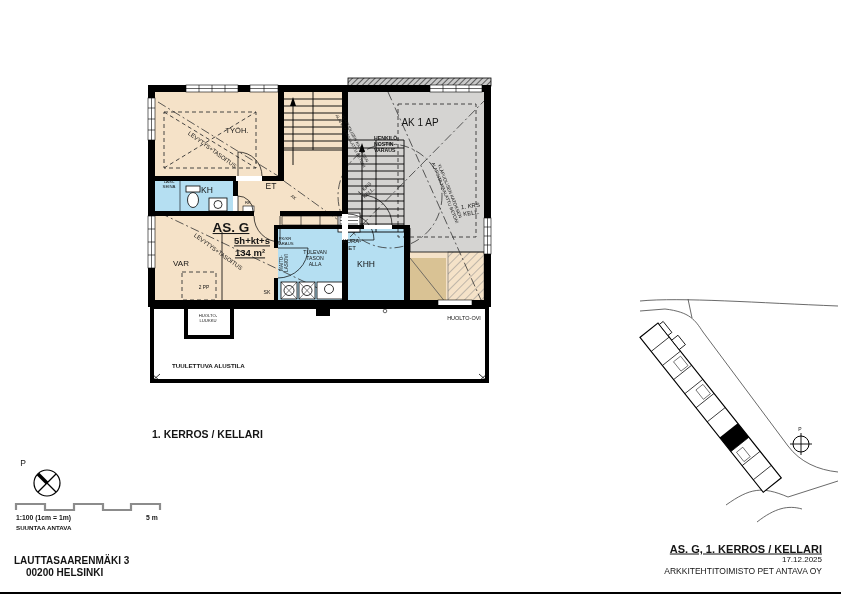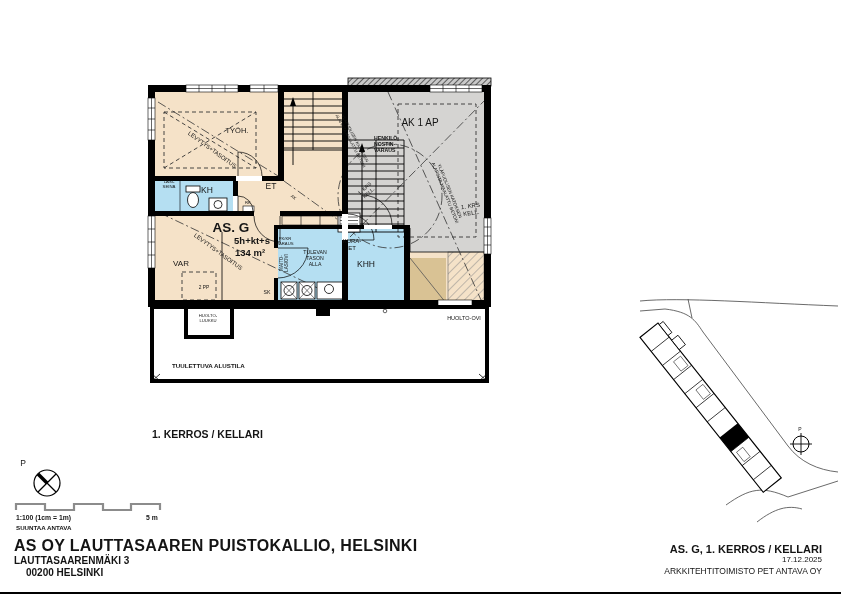--- a/index.html
+++ b/index.html
@@ -5,21 +5,21 @@
   html,body{margin:0;padding:0;background:#fff;}
   .page{position:relative;width:841px;height:595px;background:#ffffff;overflow:hidden;
         font-family:"Liberation Sans",sans-serif;color:#111;}
   .plan-svg{position:absolute;left:0;top:0;width:841px;height:595px;}
   .lbl{position:absolute;white-space:nowrap;line-height:1.18;text-align:center;
        transform:translate(-50%,-50%);color:#141414;}
   .la{position:absolute;white-space:nowrap;line-height:1.18;text-align:left;
       transform:translateY(-50%);color:#141414;font-weight:bold;}
   .ra{position:absolute;white-space:nowrap;line-height:1.18;text-align:left;
       transform:translateY(-50%);color:#141414;}
-  .b{font-weight:bold;}
+  .b{font-weight:bold;text-decoration:underline;}
 </style>
 </head>
 <body>
 
 <div class="page">
 
 <svg class="plan-svg" viewBox="0 0 841 595" xmlns="http://www.w3.org/2000/svg">
   <defs>
     <pattern id="hb" patternUnits="userSpaceOnUse" width="4" height="4" patternTransform="rotate(45)">
       <rect width="4" height="4" fill="#c9c9c9"></rect>
@@ -316,20 +316,19 @@
 <div class="lbl" style="left:464px;top:318px;font-size:5.5px">HUOLTO-OVI</div>
 <div class="la" style="left:172px;top:366px;font-size:6.2px">TUULETTUVA ALUSTILA</div>
 <div class="la" style="left:152px;top:434px;font-size:10.5px">1. KERROS / KELLARI</div>
 
 <div class="lbl" style="left:23px;top:463px;font-size:8.5px">P</div>
 <div class="la" style="left:16px;top:518px;font-size:6.8px">1:100 (1cm = 1m)</div>
 <div class="la" style="left:146px;top:518px;font-size:6.8px">5 m</div>
 <div class="la" style="left:16px;top:528px;font-size:6.2px">SUUNTAA ANTAVA</div>
 <div class="lbl" style="left:800px;top:430px;font-size:5px">P</div>
 
-<div class="la" style="left:14px;top:546px;font-size:16px;letter-spacing:0.3px">AS OY LAUTTASAAREN PUISTOKALLIO, HELSINKI</div>
 <div class="la" style="left:14px;top:561px;font-size:10px">LAUTTASAARENMÄKI 3</div>
 <div class="la" style="left:26px;top:573px;font-size:10px">00200 HELSINKI</div>
 <div class="ra b" style="right:19px;top:549px;font-size:11px">AS. G, 1. KERROS / KELLARI</div>
 <div class="ra" style="right:19px;top:560px;font-size:8px">17.12.2025</div>
 <div class="ra" style="right:19px;top:571px;font-size:8.5px">ARKKITEHTITOIMISTO PET ANTAVA OY</div>
 
 </div>
 
 </body></html>

